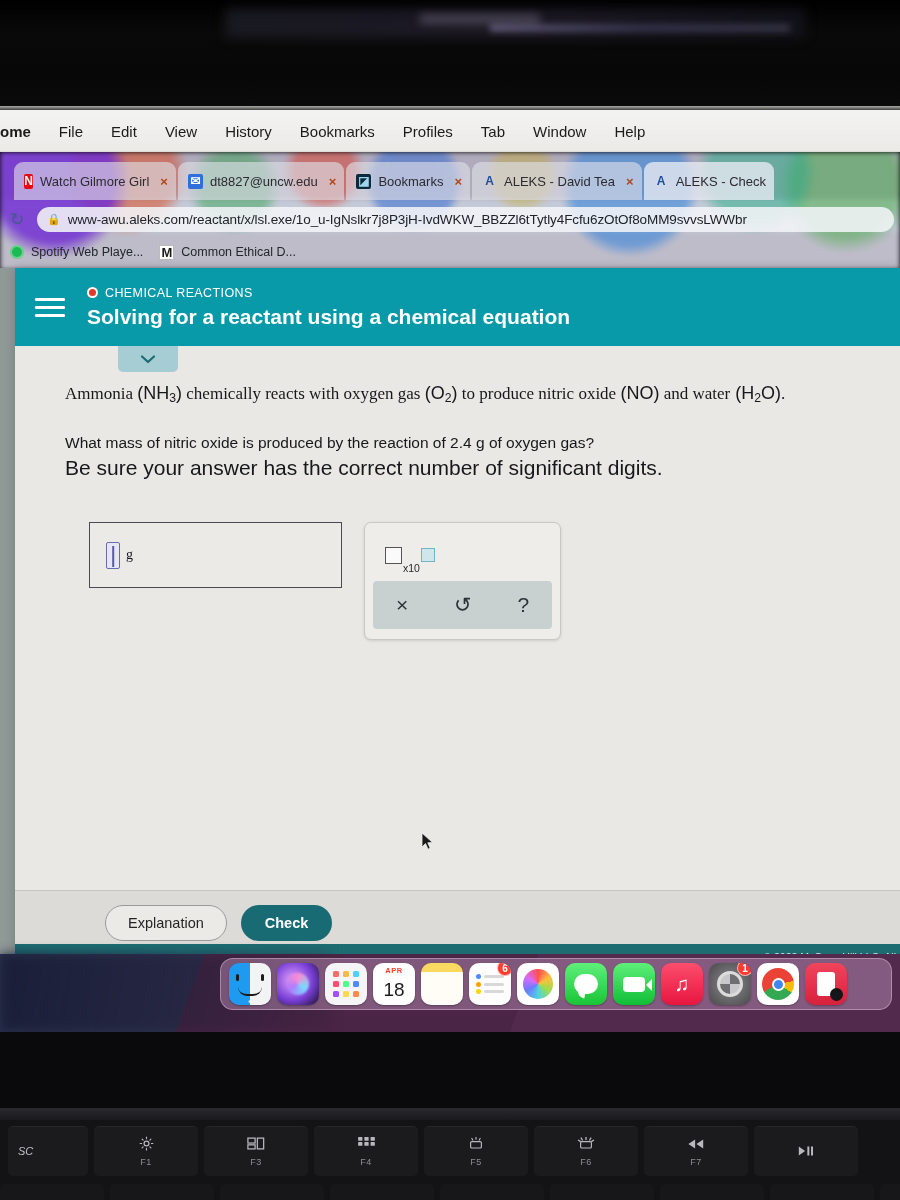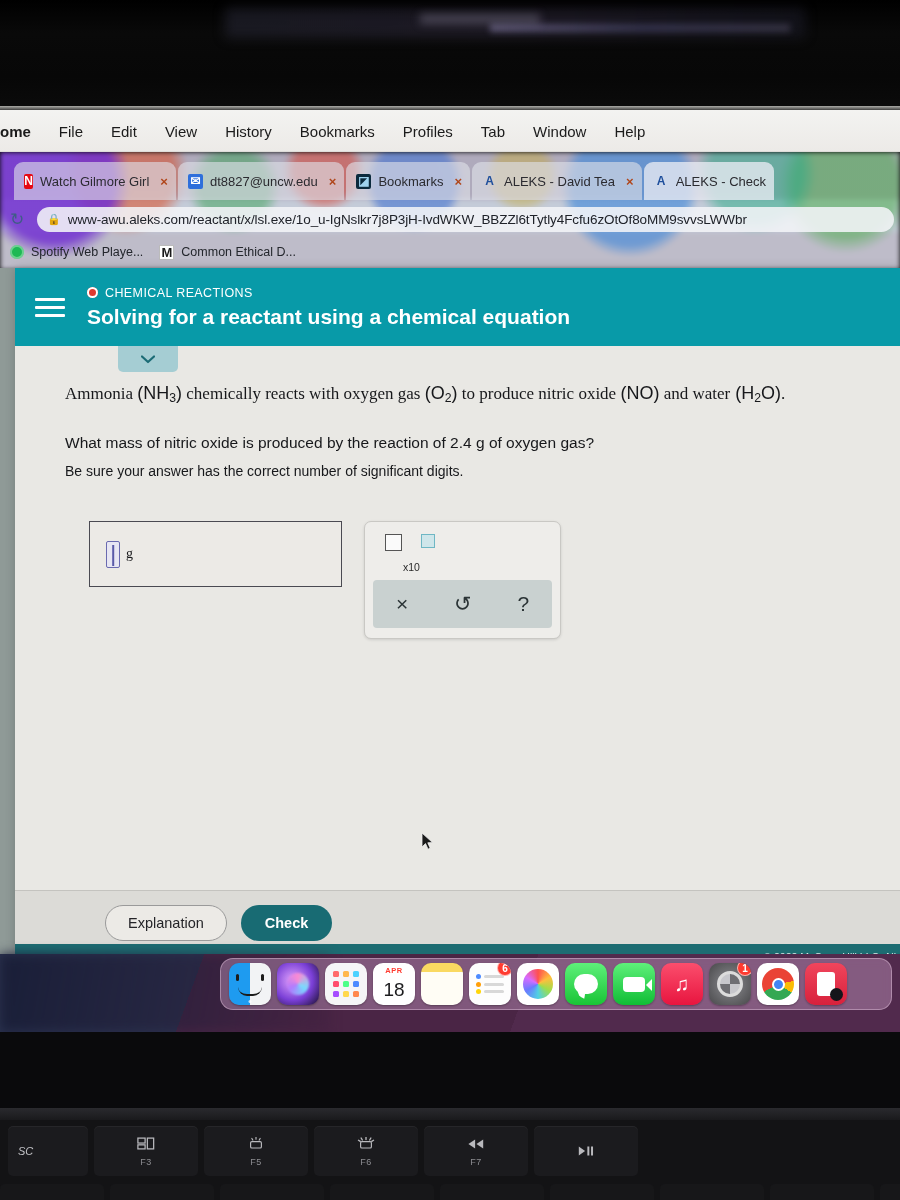--- a/index.html
+++ b/index.html
@@ -137,21 +137,21 @@
     position: absolute; left: 103px; top: 78px; width: 60px; height: 26px;
     background: #a5cdd3; border-radius: 0 0 5px 5px;
     display: flex; align-items: center; justify-content: center;
   }
   .chev { width: 14px; height: 9px; }
 
   .content { padding: 34px 40px 0 50px; }
   .prose { color: #17181b; }
   .line1 { font-size: 17px; line-height: 1.55; font-family: "Liberation Serif", serif; }
   .qline { font-size: 15.5px; margin-top: 26px; }
-  .qline2 { font-size: 14px; margin-top: 11px; }
+  .qline2 { font-size: 21px; margin-top: 4px; }
   .formula { font-family: Liberation Sans, sans-serif; font-size: 18px; }
   sub { font-size: .68em; vertical-align: -.28em; }
 
   .answer-row { display: flex; align-items: flex-start; gap: 22px; margin-top: 42px; padding-left: 24px; }
   .answer-box {
     width: 253px; height: 66px; background: #eceae6;
     border: 1.6px solid #4a4a52; display: flex; align-items: center; padding-left: 16px; gap: 6px;
   }
   .caret-box {
     width: 14px; height: 27px; border: 1.6px solid #6a6ab0; border-radius: 2px;
@@ -160,21 +160,21 @@
   .caret-box::after {
     content: ""; position: absolute; left: 50%; top: 3px; width: 1.6px; height: 21px;
     background: #5a5aa8; transform: translateX(-50%);
   }
   .unit { font-size: 14px; font-family: "Liberation Serif", serif; color: #17181b; }
 
   .tool-panel {
     width: 197px; background: #eeedea; border: 1px solid #c9c8c4; border-radius: 7px;
     padding: 12px 0 0 0; box-shadow: 0 1px 3px rgba(0,0,0,.12);
   }
-  .sci-btn { display: flex; align-items: flex-start; padding-left: 20px; height: 40px; }
+  .sci-btn { display: flex; align-items: center; padding-left: 20px; height: 40px; }
   .sq { width: 17px; height: 17px; border: 1.5px solid #555; background: #fafafa; display:inline-block;}
   .sq.hl { border-color: #6fb7c4; background: #cfe6ea; width: 14px; height: 14px; }
   .x10 { font-size: 10.5px; color: #2a2a2a; align-self: flex-end; margin: 0 1px 1px 1px; }
   .tool-actions {
     display: flex; align-items: center; justify-content: space-around;
     height: 48px; background: #c9d1d0; margin: 6px 8px 10px 8px; border-radius: 4px;
   }
   .tool-actions div { font-size: 21px; color: #2b3436; }
 
   .footer-bar {
@@ -525,27 +525,53 @@
 
   <div class="kb-gap"></div>
   <div class="kb-deck"></div>
   <div class="kb">
     <div class="kb-row">
       <div class="key esc">
         <span class="esc-l">SC</span>
       </div>
       <div class="key">
         <span class="glyph">
+          <svg width="15" height="15" viewBox="0 0 16 16">
+              <circle cx="8" cy="8" r="2.6" fill="none" stroke="#b9b9bd" stroke-width="1.3"></circle>
+              <g stroke="#b9b9bd" stroke-width="1.2" stroke-linecap="round">
+                <path d="M8 1.2v1.6M8 13.2v1.6M1.2 8h1.6M13.2 8h1.6M3.3 3.3l1.1 1.1M11.6 11.6l1.1 1.1M12.7 3.3l-1.1 1.1M4.4 11.6l-1.1 1.1"></path>
+              </g>
+            </svg>
+        </span>
+        <span class="fl">F1</span>
+      </div>
+      <div class="key">
+        <span class="glyph">
           <svg width="18" height="13" viewBox="0 0 20 14">
               <rect x="1" y="1" width="8" height="5.5" fill="none" stroke="#b9b9bd" stroke-width="1.4"></rect>
               <rect x="1" y="8.5" width="8" height="4.5" fill="none" stroke="#b9b9bd" stroke-width="1.4"></rect>
               <rect x="11.5" y="1" width="7" height="12" fill="none" stroke="#b9b9bd" stroke-width="1.4"></rect>
             </svg>
         </span>
         <span class="fl">F3</span>
+      </div>
+      <div class="key">
+        <span class="glyph">
+          <svg width="17" height="13" viewBox="0 0 18 14">
+              <g fill="#b9b9bd">
+                <rect x="0" y="0" width="4.6" height="4" rx=".6"></rect>
+                <rect x="6.7" y="0" width="4.6" height="4" rx=".6"></rect>
+                <rect x="13.4" y="0" width="4.6" height="4" rx=".6"></rect>
+                <rect x="0" y="5.5" width="4.6" height="4" rx=".6"></rect>
+                <rect x="6.7" y="5.5" width="4.6" height="4" rx=".6"></rect>
+                <rect x="13.4" y="5.5" width="4.6" height="4" rx=".6"></rect>
+              </g>
+            </svg>
+        </span>
+        <span class="fl">F4</span>
       </div>
       <div class="key">
         <span class="glyph">
           <svg width="18" height="13" viewBox="0 0 20 14">
               <rect x="4" y="5" width="12" height="7" rx="1.4" fill="none" stroke="#b9b9bd" stroke-width="1.3"></rect>
               <g stroke="#b9b9bd" stroke-width="1.3" stroke-linecap="round">
                 <path d="M10 0v2.2M5.4 1.4l1 1.8M14.6 1.4l-1 1.8"></path>
               </g>
             </svg>
         </span>

